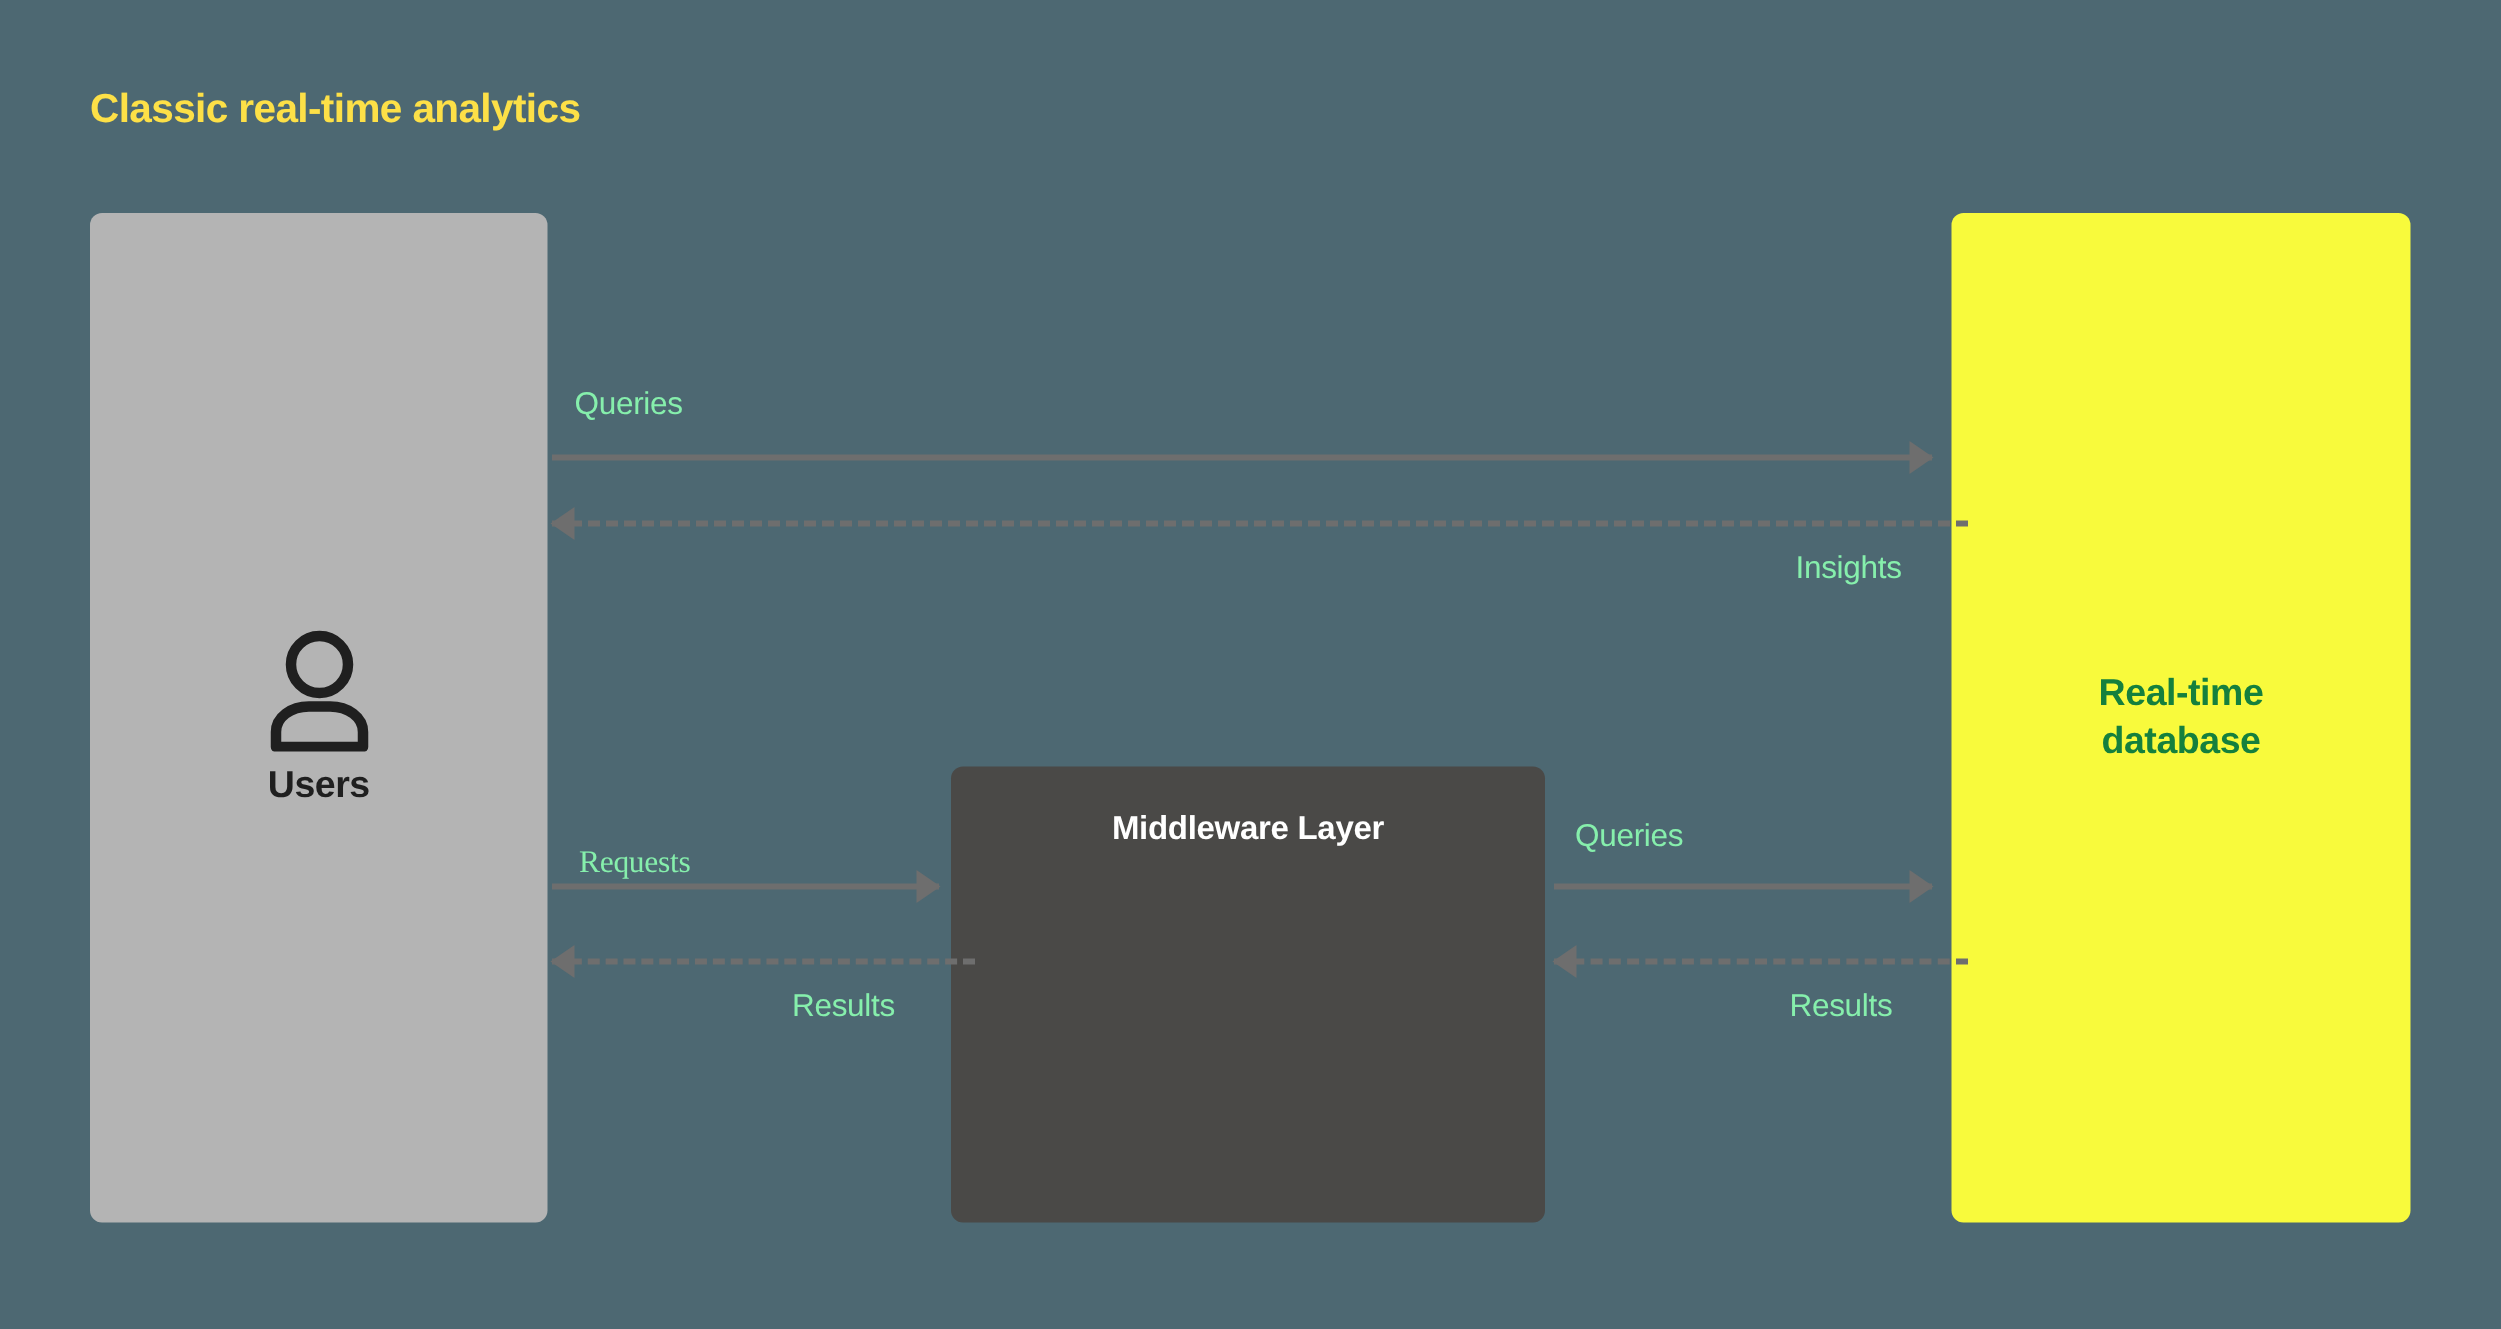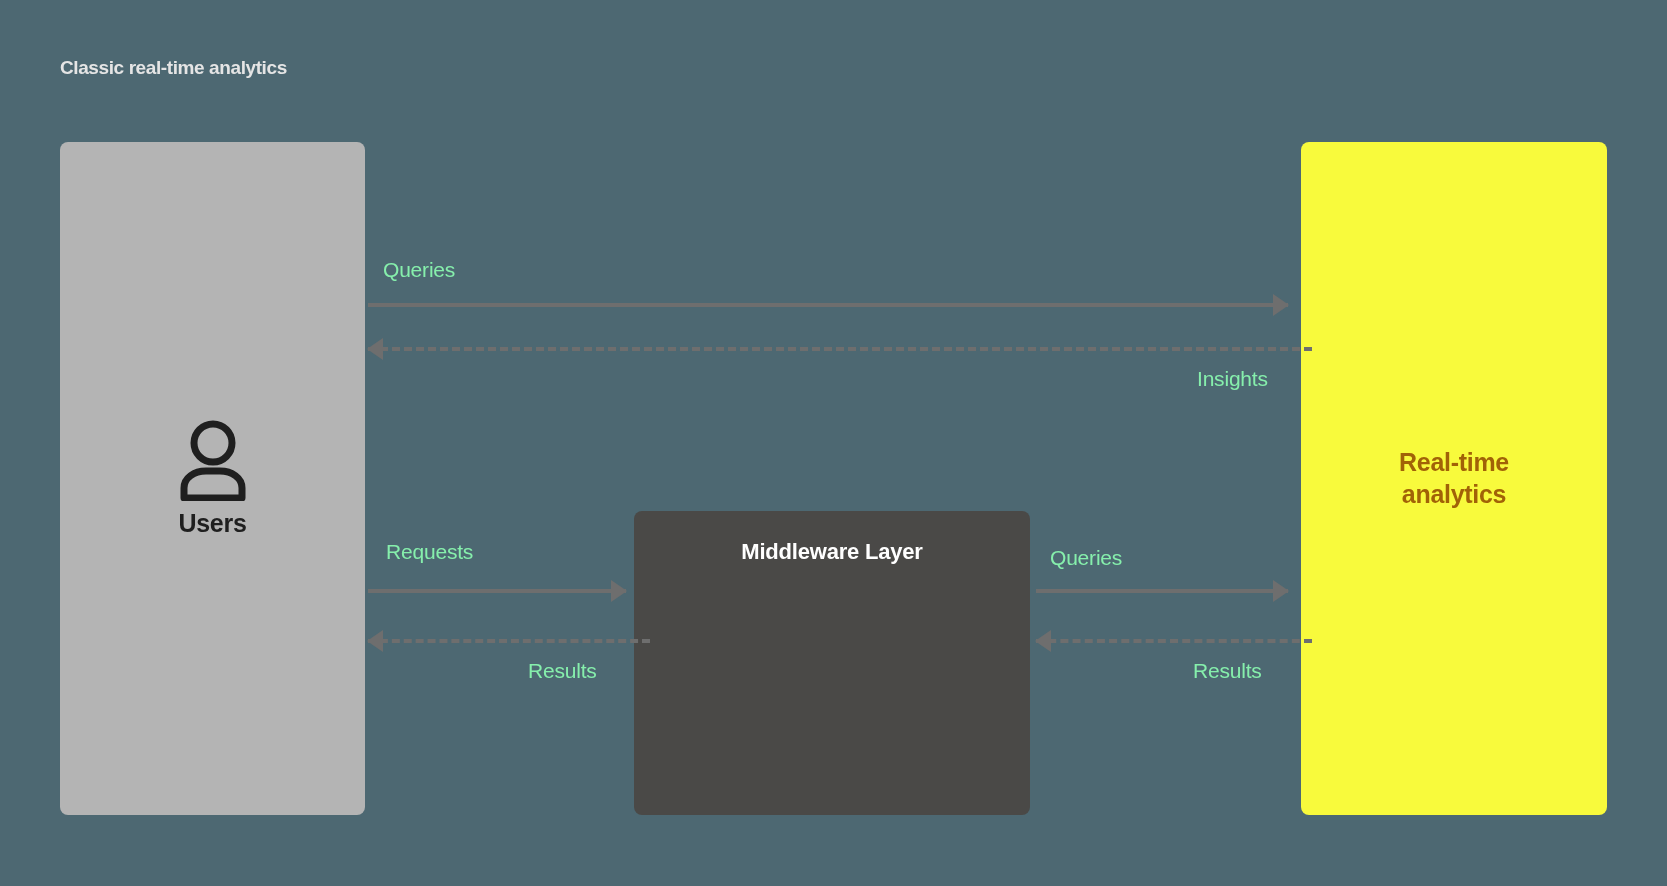--- a/index.html
+++ b/index.html
@@ -9,23 +9,23 @@
     font-family:"Liberation Sans", sans-serif;
     position:relative;
     overflow:hidden;
   }
   .canvas { position:absolute; inset:0; }
 
   
   .title {
     position:absolute;
     left:60px; top:57px;
-    font-size:19px;
-    font-weight:bold;
-    color:#e5e5e5;
+    font-size:27px;
+    font-weight:bold;
+    color:#fde047;
     letter-spacing:-0.4px;
     white-space:nowrap;
   }
 
   
   .node { position:absolute; border-radius:8px; }
 
   .users-box {
     left:60px; top:142px;
     width:305px; height:673px;
@@ -62,21 +62,21 @@
     left:1301px; top:142px;
     width:306px; height:673px;
     background:#f8fa3c;
     display:flex;
     align-items:center;
     justify-content:center;
   }
   .db-label {
     font-size:25px;
     font-weight:bold;
-    color:#a16207;
+    color:#15803d;
     line-height:1.25;
     text-align:center;
     letter-spacing:-0.3px;
   }
 
   
   .conn { position:absolute; height:18px; }
   .conn .line {
     position:absolute;
     left:0; top:50%;
@@ -117,21 +117,21 @@
   }
 
   
   #c-queries-top    { left:368px; top:296px;  width:920px; }
   #l-queries-top    { left:383px; top:258px; }
 
   #c-insights       { left:368px; top:340px;  width:944px; }
   #l-insights       { left:1185px; top:367px;margin-left:12px; }
 
   #c-requests       { left:368px; top:582px;  width:258px; }
-  #l-requests       { left:386px; top:540px; }
+  #l-requests       { left:386px; top:562px;font-family:Liberation Serif, serif; }
 
   #c-results-left   { left:368px; top:632px;  width:282px; }
   #l-results-left   { left:528px; top:659px; }
 
   #c-queries-mid    { left:1036px; top:582px; width:252px; }
   #l-queries-mid    { left:1050px; top:546px; }
 
   #c-results-right  { left:1036px; top:632px; width:276px; }
   #l-results-right  { left:1193px; top:659px; }
 </style>
@@ -152,21 +152,21 @@
     <div class="users-label">Users</div>
   </div>
 
   <div class="node middleware-box">
     <div class="middleware-label">Middleware Layer</div>
   </div>
 
   <div class="node db-box">
     <div class="db-label">
       <span>Real-time</span><br>
-      <span>analytics</span>
+      <span>database</span>
     </div>
   </div>
 
   <div class="conn right" id="c-queries-top">
     <div class="line"></div>
     <div class="head"></div>
   </div>
   <div class="conn-label" id="l-queries-top">Queries</div>
 
   <div class="conn left dashed" id="c-insights">

